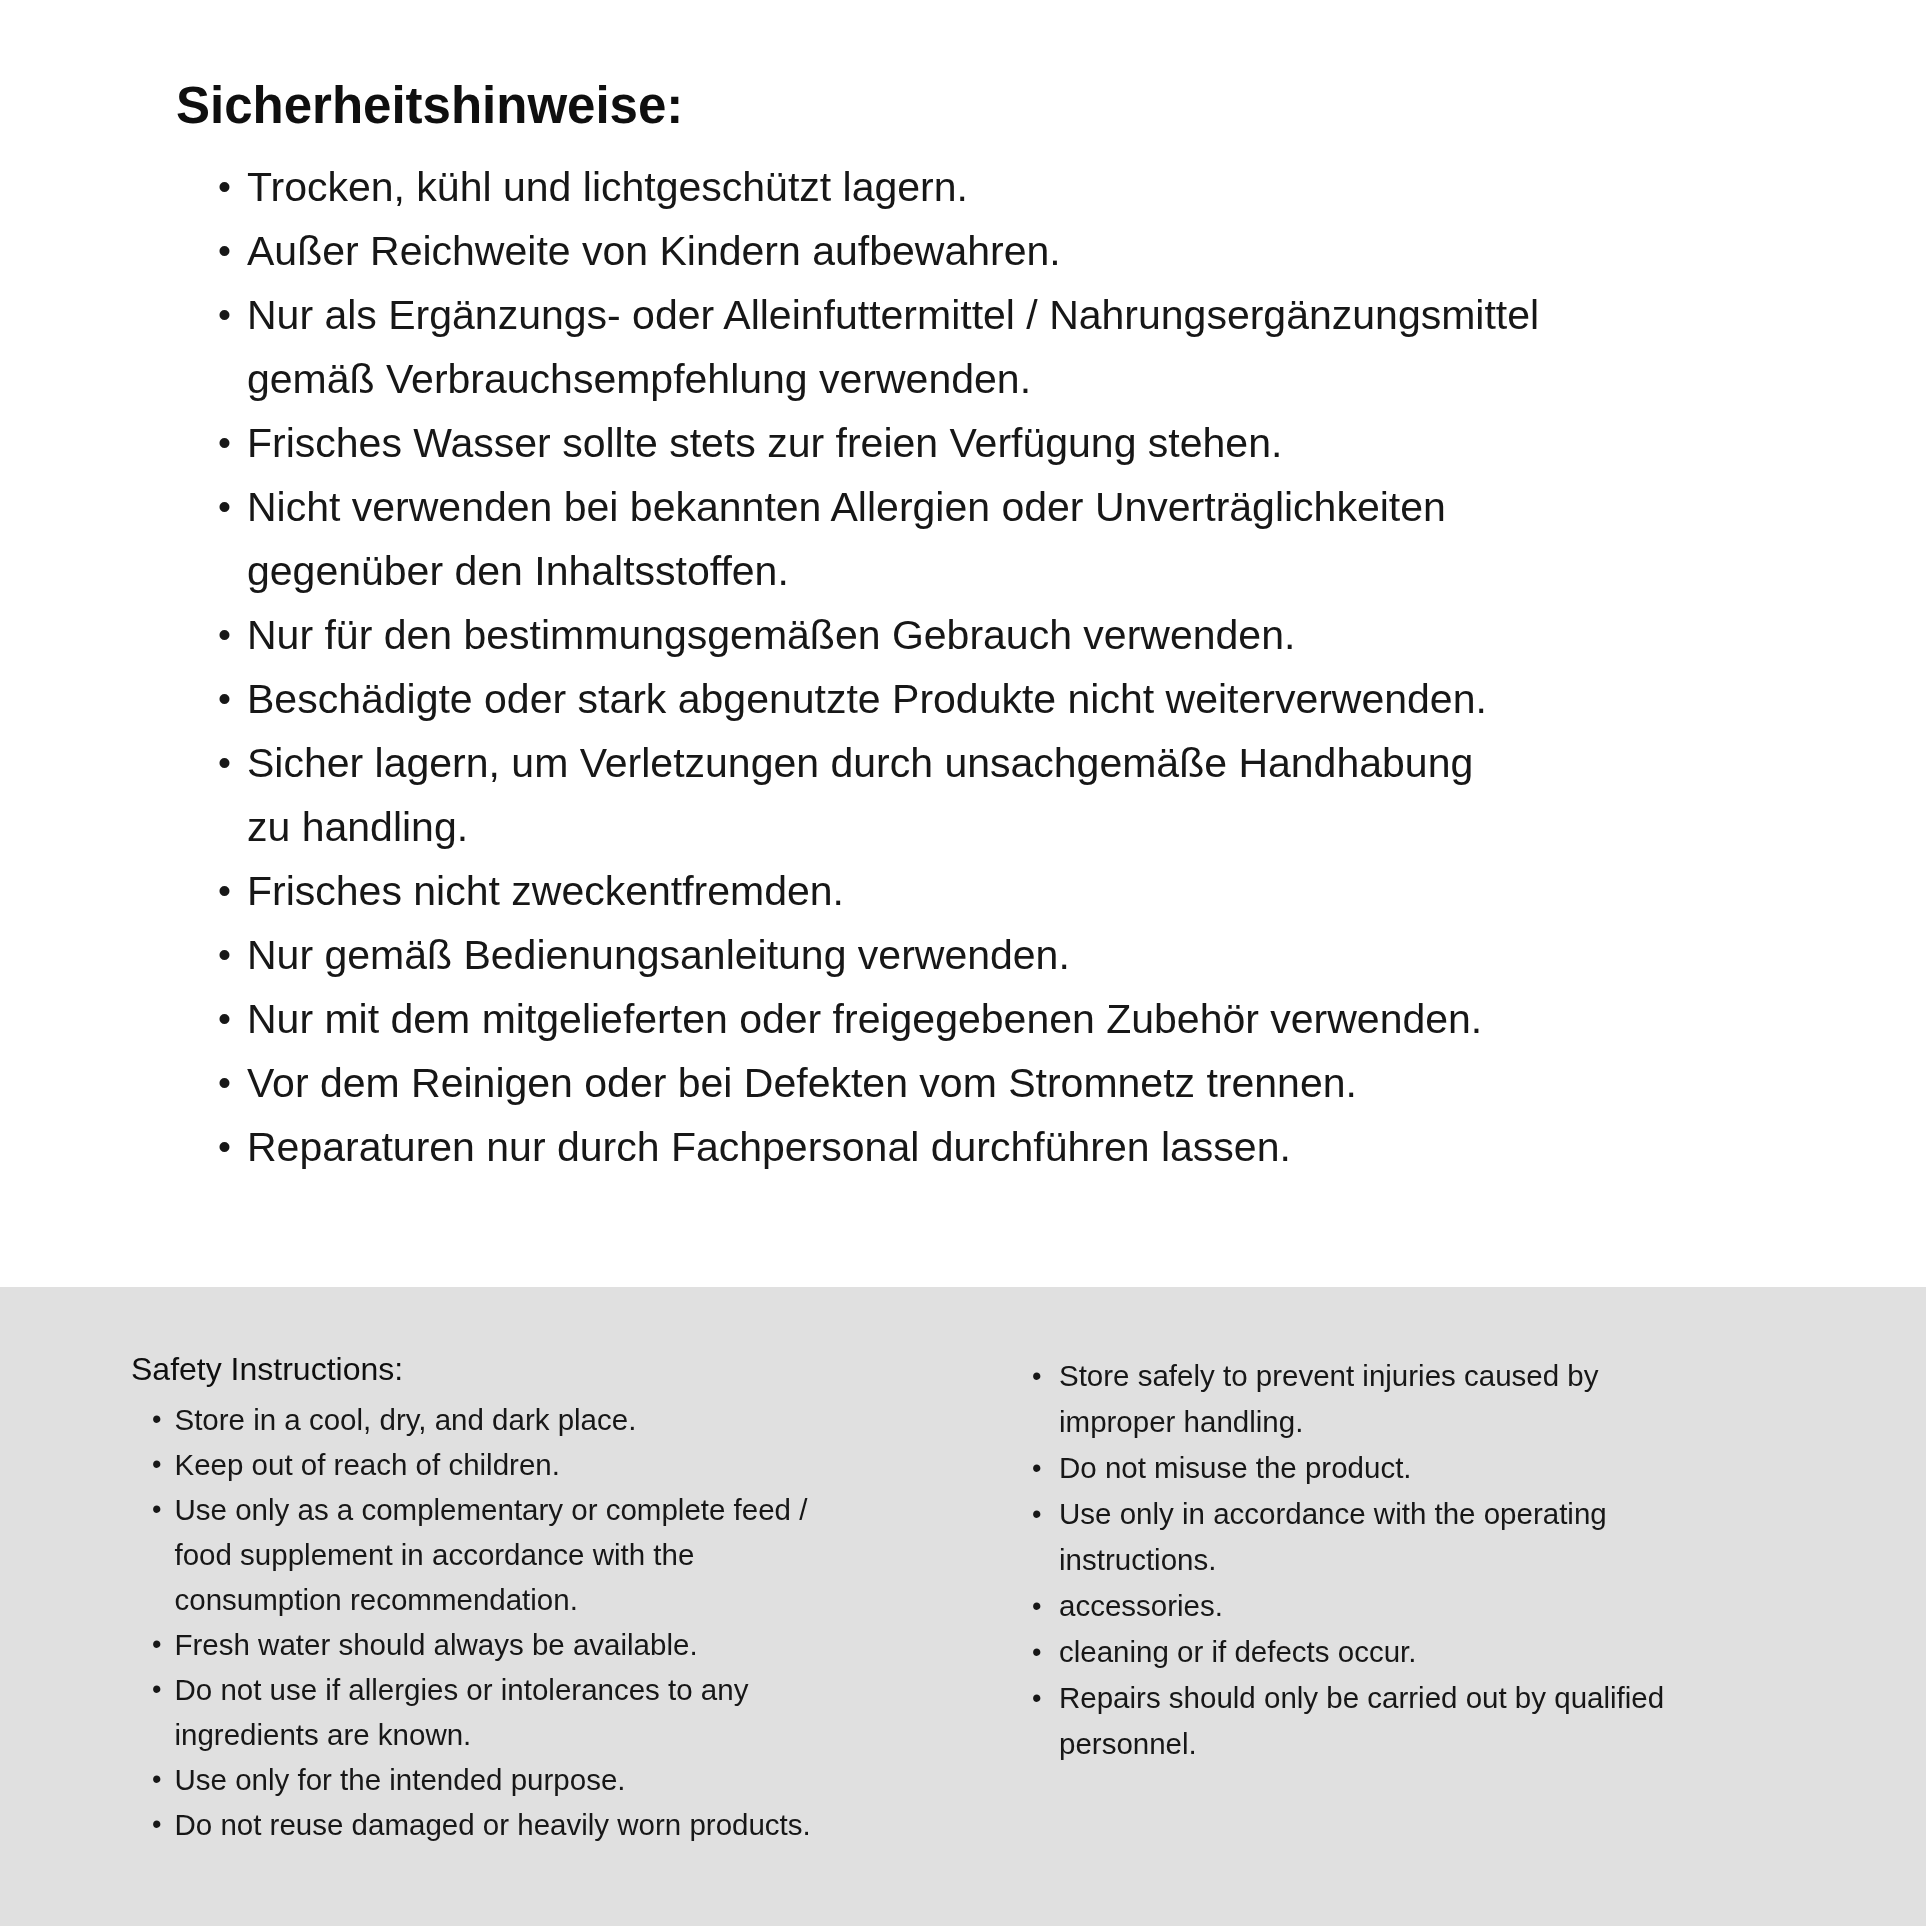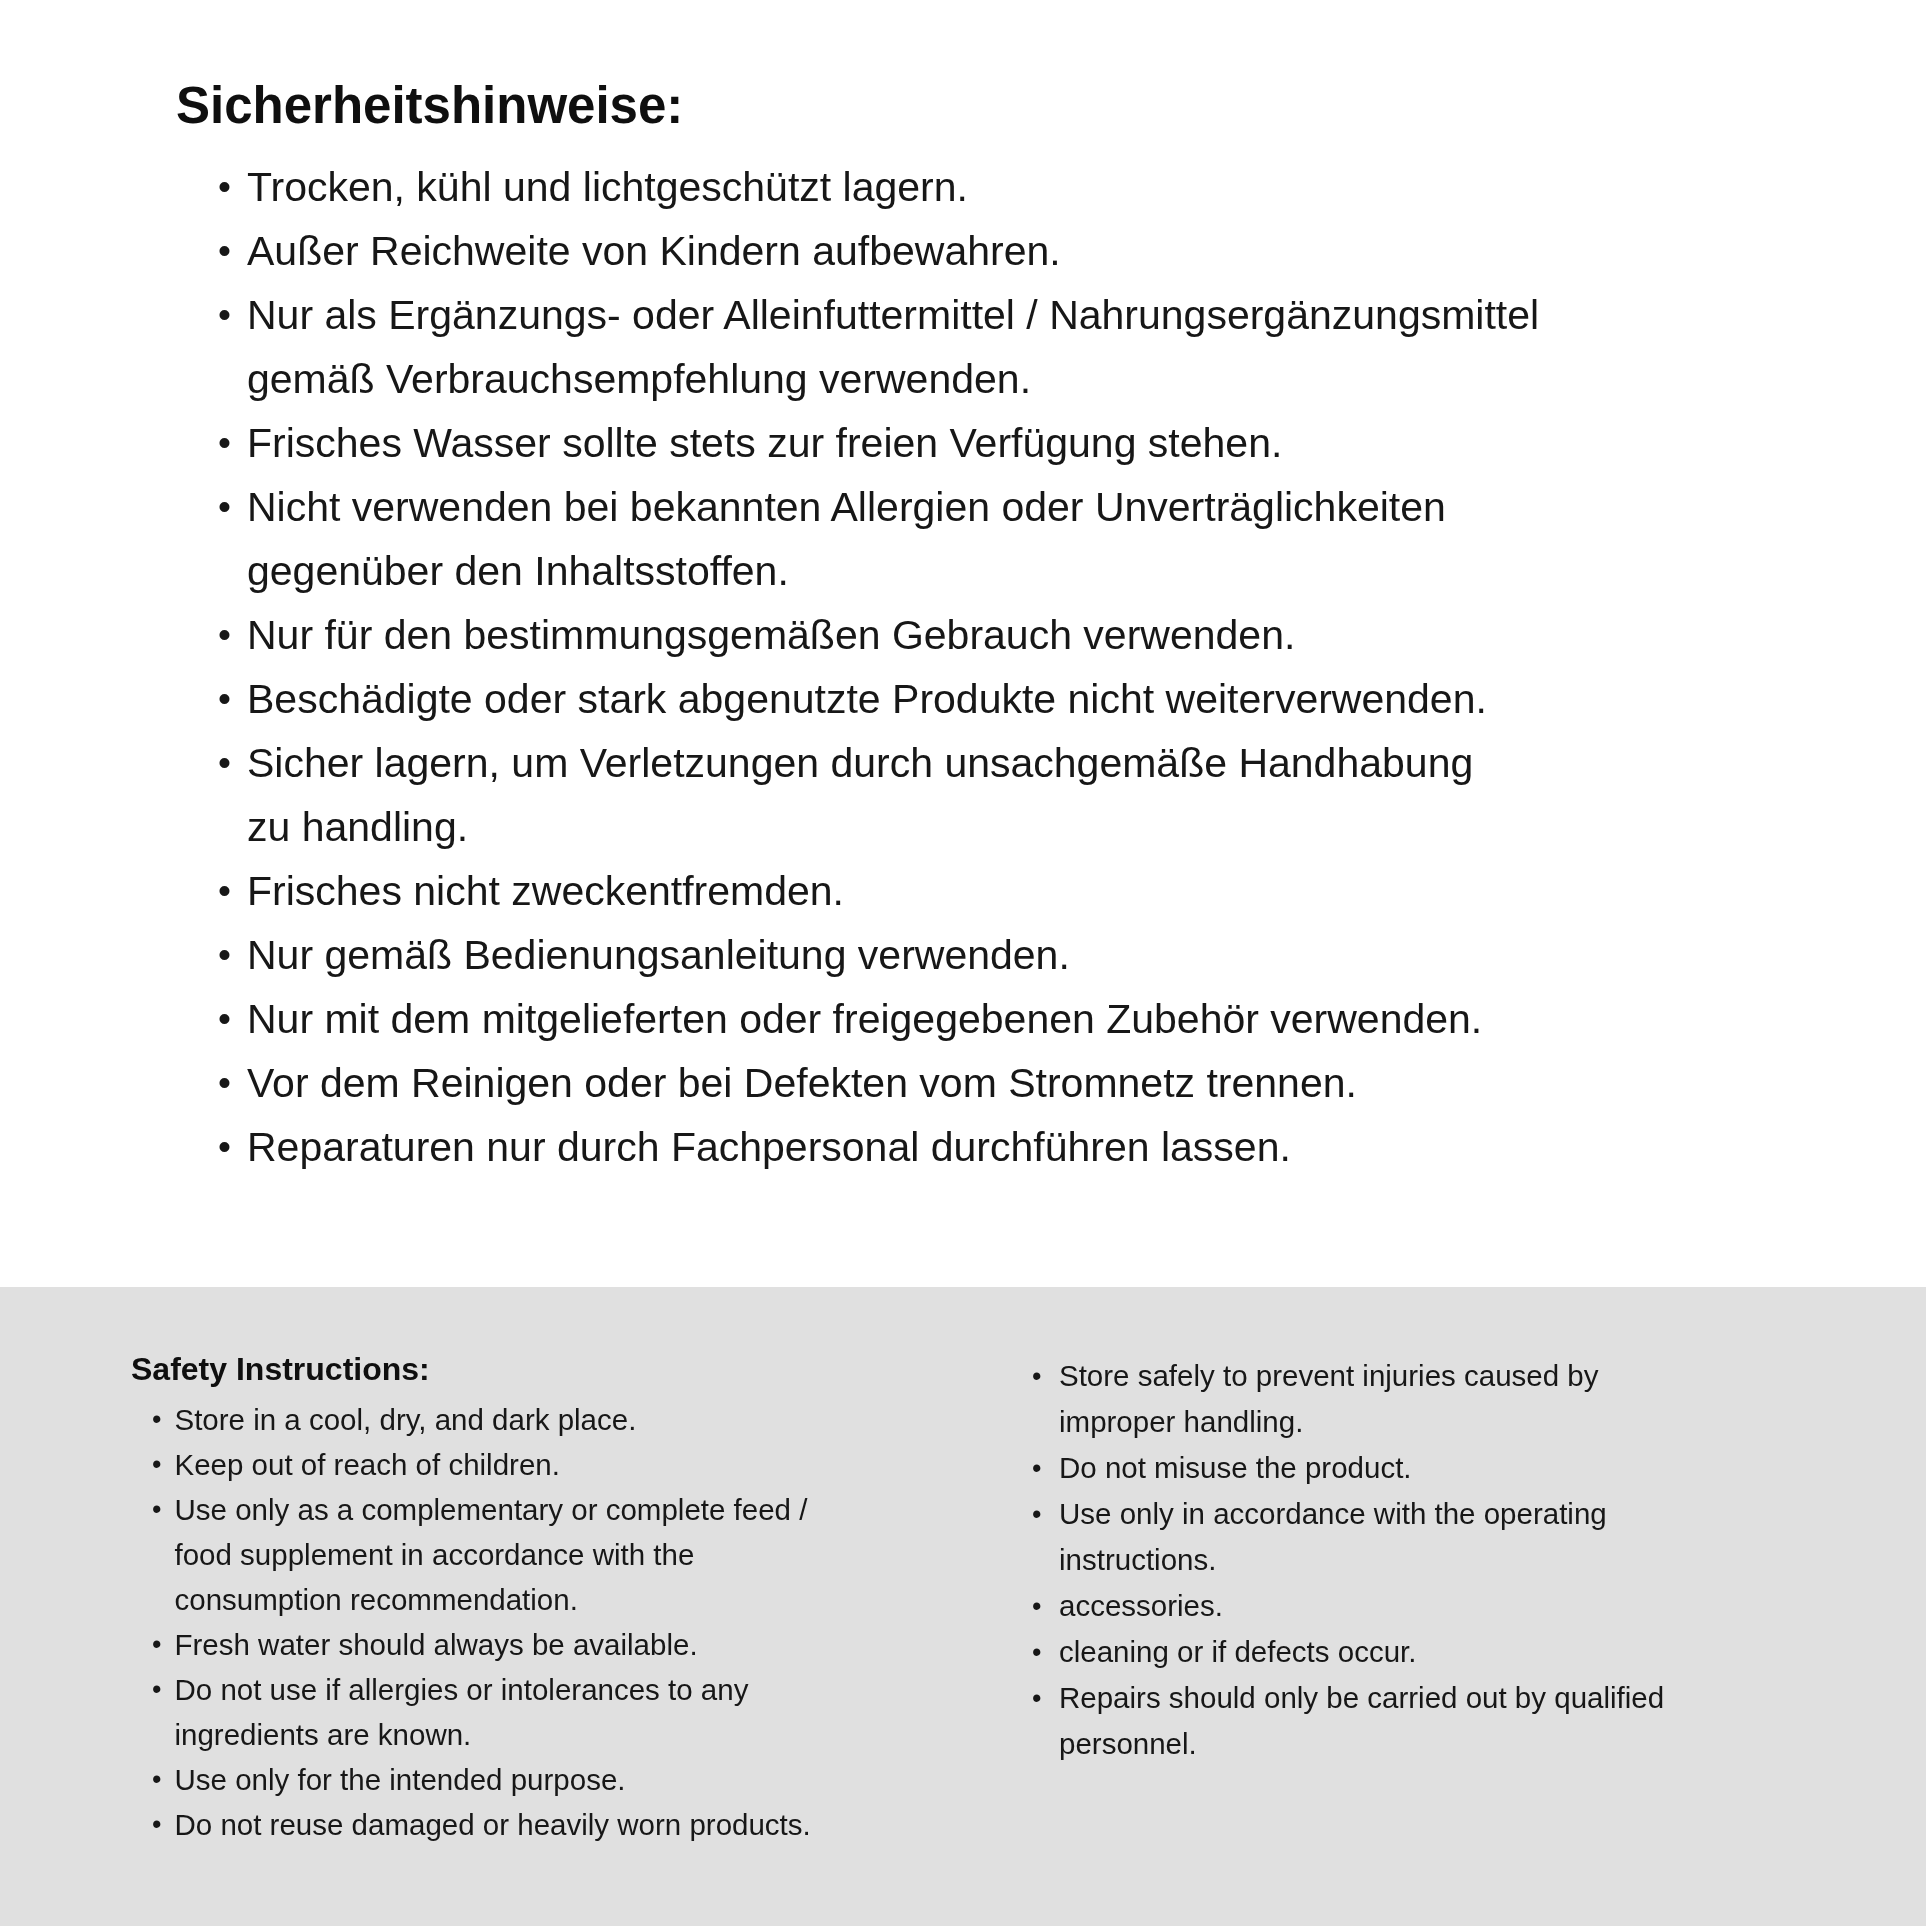--- a/index.html
+++ b/index.html
@@ -46,21 +46,21 @@
     white-space: nowrap;
   }
 
   
   .sec-en-left {
     position: absolute;
     left: 131px; top: 1351px;
   }
   .en-heading {
     font-size: 32px;
-    font-weight: bold;
+    font-weight: normal;
     line-height: 37px;
     color: #0f0f0f;
     white-space: nowrap;
   }
   .en-list-left { margin-top: 9px; margin-left: 21px; }
   .en-list-left .item { padding-left: 22.5px; }
   .en-line {
     font-size: 29.5px;
     line-height: 45px;
     white-space: nowrap;

